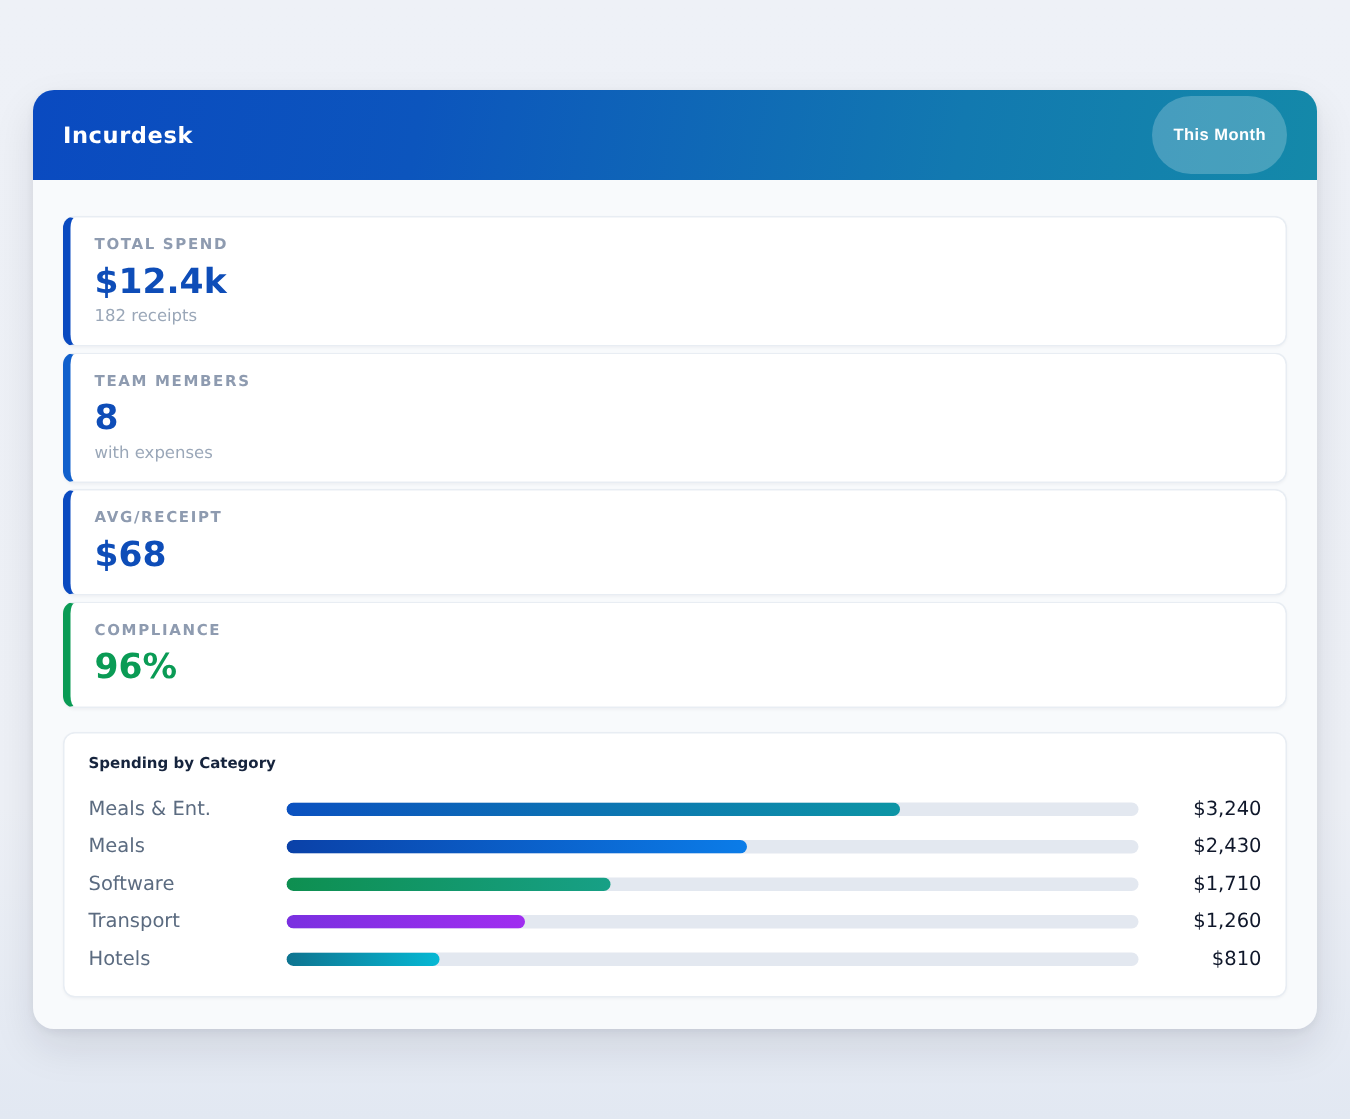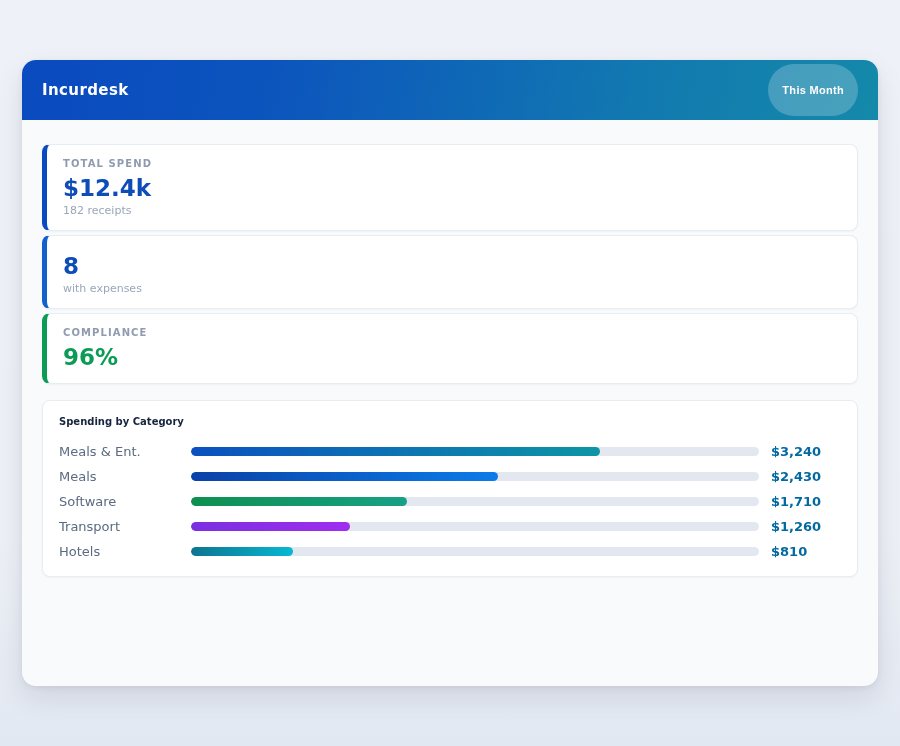--- a/index.html
+++ b/index.html
@@ -71,45 +71,50 @@
     height: 25px;
     gap: 12px;
   }
   .chart-cat { font-size: 13px; color: #5b6b80; }
   .chart-track {
     height: 9px; border-radius: 5px; background: #e3e8f0;
     overflow: hidden;
   }
   .chart-bar { height: 9px; border-radius: 5px; width: 0; }
   .chart-val {
-    font-size: 13px; font-weight: bold; color: #0369a1; 
+    font-size: 13px; font-weight: normal; color: #0f172a; text-align: right;
   }
 </style>
 </head>
 <body>
 
 <div class="panel">
   <div class="panel-header">
     <div class="app-title">Incurdesk</div>
     <button class="badge">This Month</button>
   </div>
 
   <div class="panel-body">
 
     <div class="stat-card" style="border-left-color: rgb(10, 74, 192);">
       <div class="stat-label">TOTAL SPEND</div>
       <div class="stat-value" style="color: rgb(14, 77, 184);">$12.4k</div>
       <div class="stat-sub">182 receipts</div>
     </div>
 
     <div class="stat-card" style="border-left-color: rgb(17, 96, 204);">
+      <div class="stat-label">TEAM MEMBERS</div>
       <div class="stat-value" style="color: rgb(14, 77, 184);">8</div>
       <div class="stat-sub">with expenses</div>
     </div>
 
+    <div class="stat-card" style="border-left-color: rgb(10, 74, 192);">
+      <div class="stat-label">AVG/RECEIPT</div>
+      <div class="stat-value" style="color: rgb(14, 77, 184);">$68</div>
+    </div>
 
     <div class="stat-card" style="border-left-color: rgb(10, 155, 85);">
       <div class="stat-label">COMPLIANCE</div>
       <div class="stat-value" style="color: rgb(10, 155, 85);">96%</div>
     </div>
 
     <div class="spend-card">
       <div class="spend-title">Spending by Category</div>
 
       <div class="chart-row">

